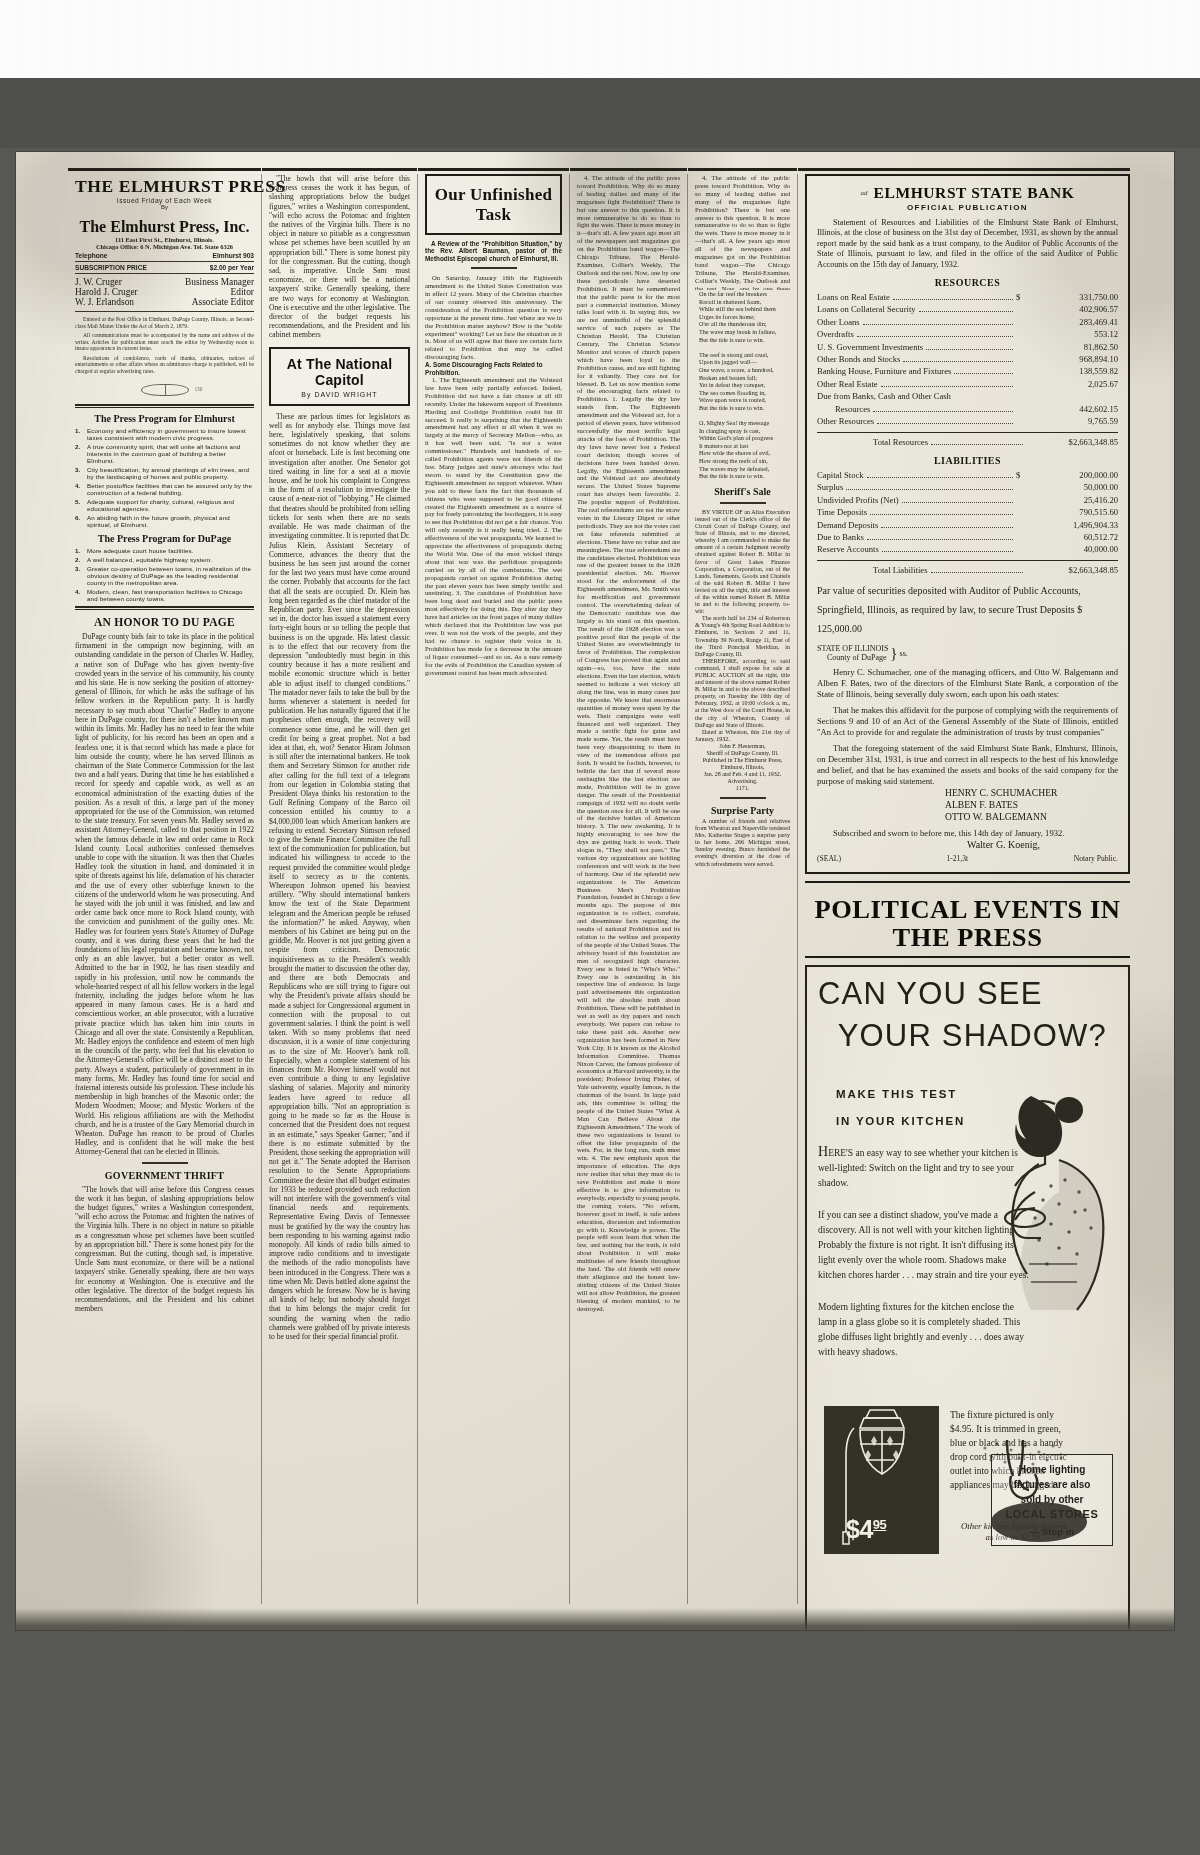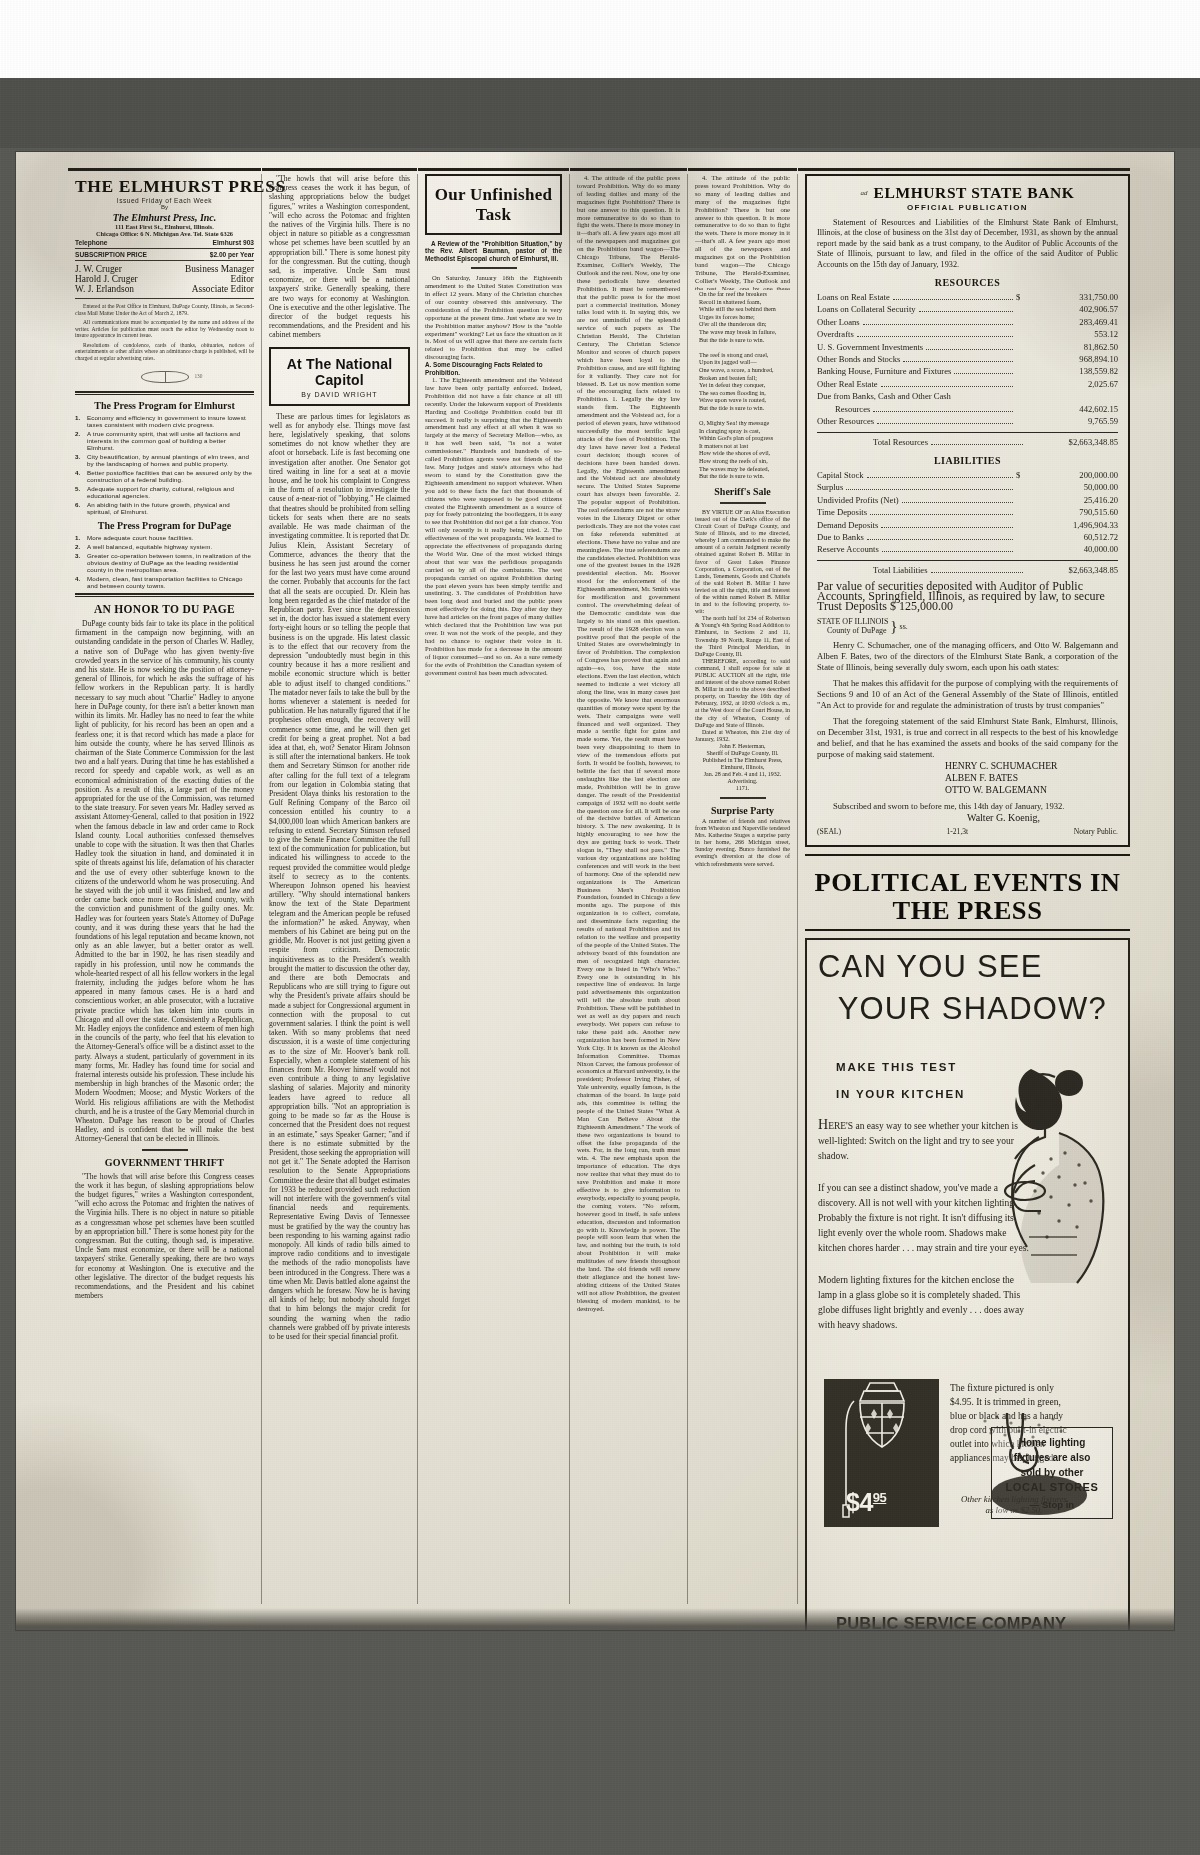--- a/index.html
+++ b/index.html
@@ -89,21 +89,21 @@
   .thin-rule{ height:1px; background:#3b372e; margin:4px 0; }
   .dbl-rule{ border-top:2px solid #2a271f; border-bottom:1px solid #2a271f; height:4px; margin:4px 0; }
   
   #masthead{ margin-top:2px; }
   #paper-name{
     font-size:17.5px; font-weight:700; text-align:center; letter-spacing:.6px;
     color:#171510; font-family:"Liberation Serif", serif; white-space:nowrap;
   }
   .mh-line{ text-align:center; font-size:6.6px; color:#29261f; letter-spacing:.5px; font-family:"Liberation Sans", sans-serif;}
   .mh-by{ text-align:center; font-size:6px; color:#29261f; font-family:"Liberation Sans", sans-serif;}
-  #paper-company{ text-align:center; font-size:10px; font-weight:700; color:#171510; margin-top:2px;font-style:italic;}
+  #paper-company{ text-align:center; font-size:16px; font-weight:700; color:#171510; margin-top:8px;}
   .mh-addr{ text-align:center; font-size:6.4px; color:#29261f; font-weight:700;}
   .mh-row{
     display:flex; justify-content:space-between; font-size:6.6px;
     padding:2px 0; color:#201e18; font-weight:700;
     font-family:"Liberation Sans", sans-serif;
     border-bottom:1px solid #3a362d;
   }
   .staff-row{ display:flex; justify-content:space-between; align-items:baseline; font-size:9.4px; color:#1b1913;}
   .staff-row .nm{ font-family:"Liberation Serif", serif;}
   .staff-row .ti{ font-family:"Liberation Serif", serif;}
@@ -151,21 +151,21 @@
                   font-family:"Liberation Sans", sans-serif;}
   #bank-stmt{ font-size:8.2px; line-height:10.4px; text-align:justify; color:#23201a; margin-top:6px; text-indent:16px;}
   .fin-head{ font-size:10px; font-weight:700; text-align:center; margin:7px 0 3px; color:#18160f; letter-spacing:.5px;}
   .fin-row{ display:flex; align-items:baseline; font-size:8.6px; color:#201e17; line-height:12.4px;}
   .fin-row .lbl{ white-space:nowrap; }
   .fin-row .dots{ flex:1; border-bottom:1.4px dotted #4a463c; margin:0 3px 2.5px; min-width:8px;}
   .fin-row .amt{ white-space:nowrap; text-align:right; min-width:92px;}
   .fin-row .cur{ min-width:10px; display:inline-block;}
   .fin-total{ margin-top:4px; border-top:1.5px solid #2c2922; padding-top:3px;}
   .fin-total .lbl{ padding-left:56px; }
-  .par-note{ font-size:12px; line-height:10px; color:#201e17; margin-top:5px;}
+  .par-note{ font-size:10px; line-height:19px; color:#201e17; margin-top:5px;}
   .state-line{ display:flex; align-items:center; font-size:8px; color:#201e17; margin-top:6px;}
   .brace{ font-size:15px; line-height:10px; padding:0 2px;}
   .affid{ font-size:8.6px; line-height:11px; text-align:justify; color:#201e17; text-indent:16px; margin-top:5px;}
   .sig{ font-size:9.6px; color:#1b1913; text-align:left; padding-left:128px; line-height:12px;}
   .notary-row{ display:flex; justify-content:space-between; font-size:7.6px; color:#24211a; margin-top:3px;}
   
   #pol-banner{
     border-top:2px solid #1d1b15; border-bottom:2px solid #1d1b15;
     text-align:center; padding:13px 0 4px; margin:2px 0 7px;
   }

